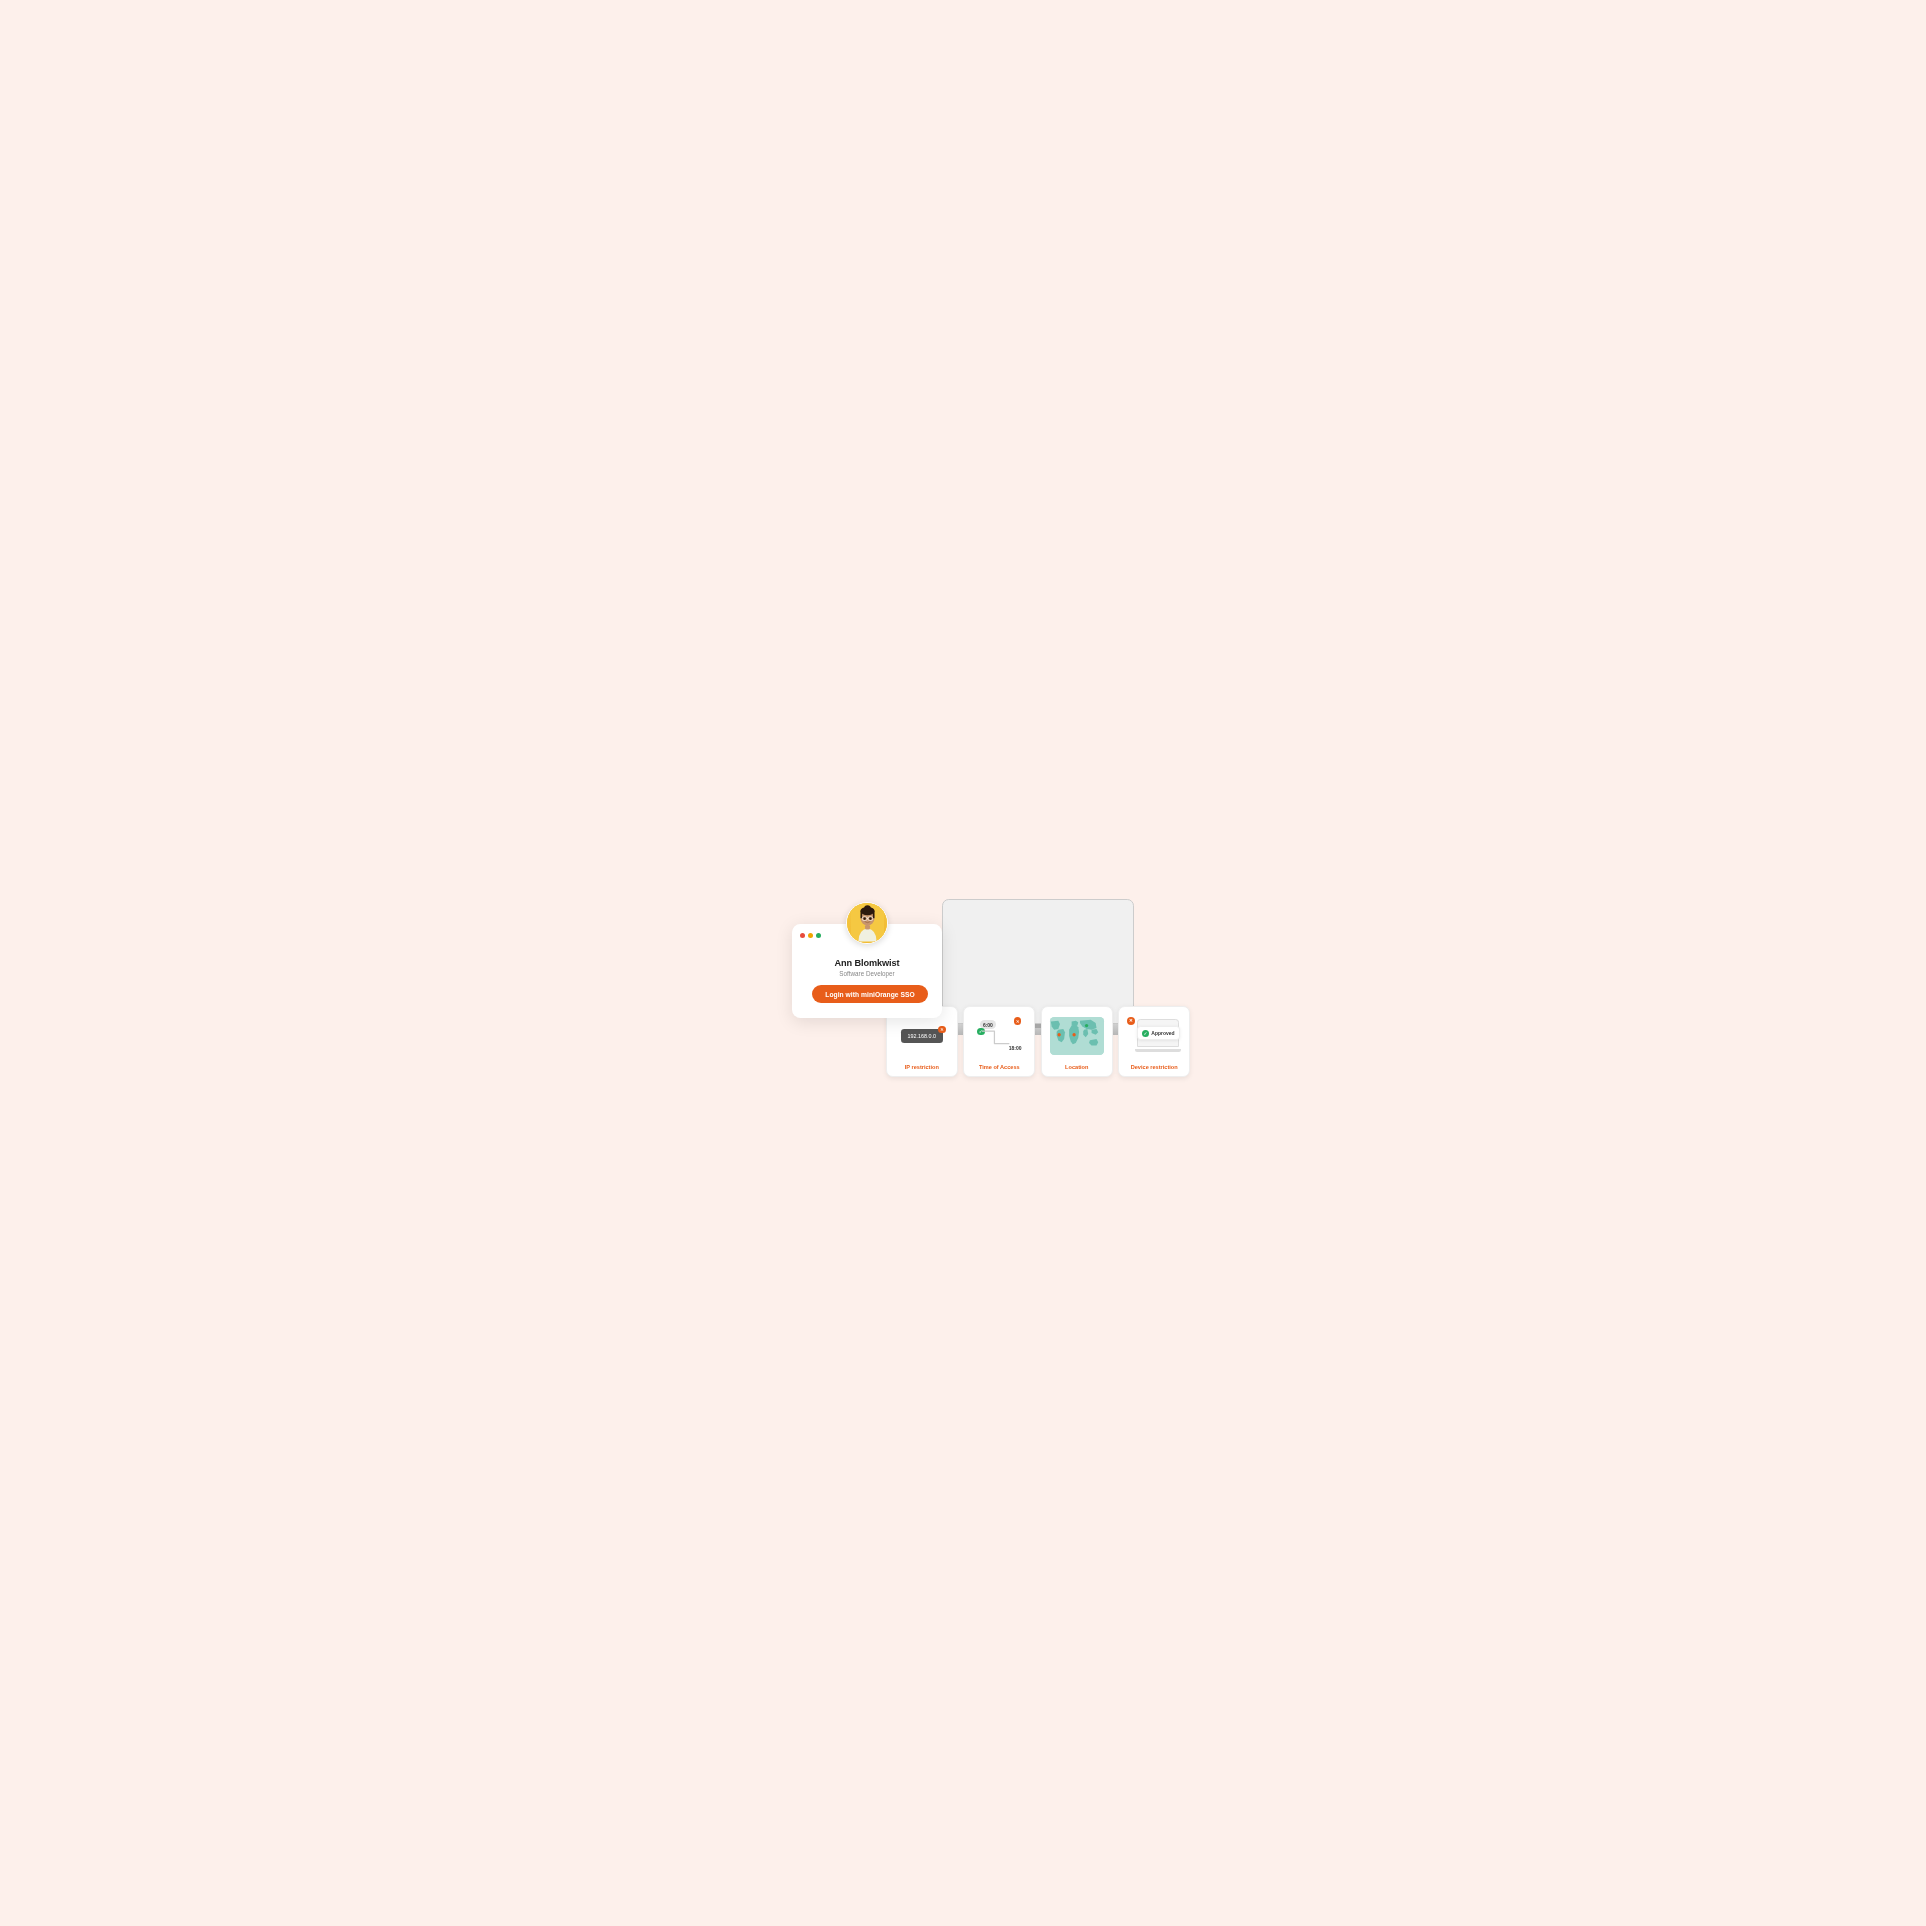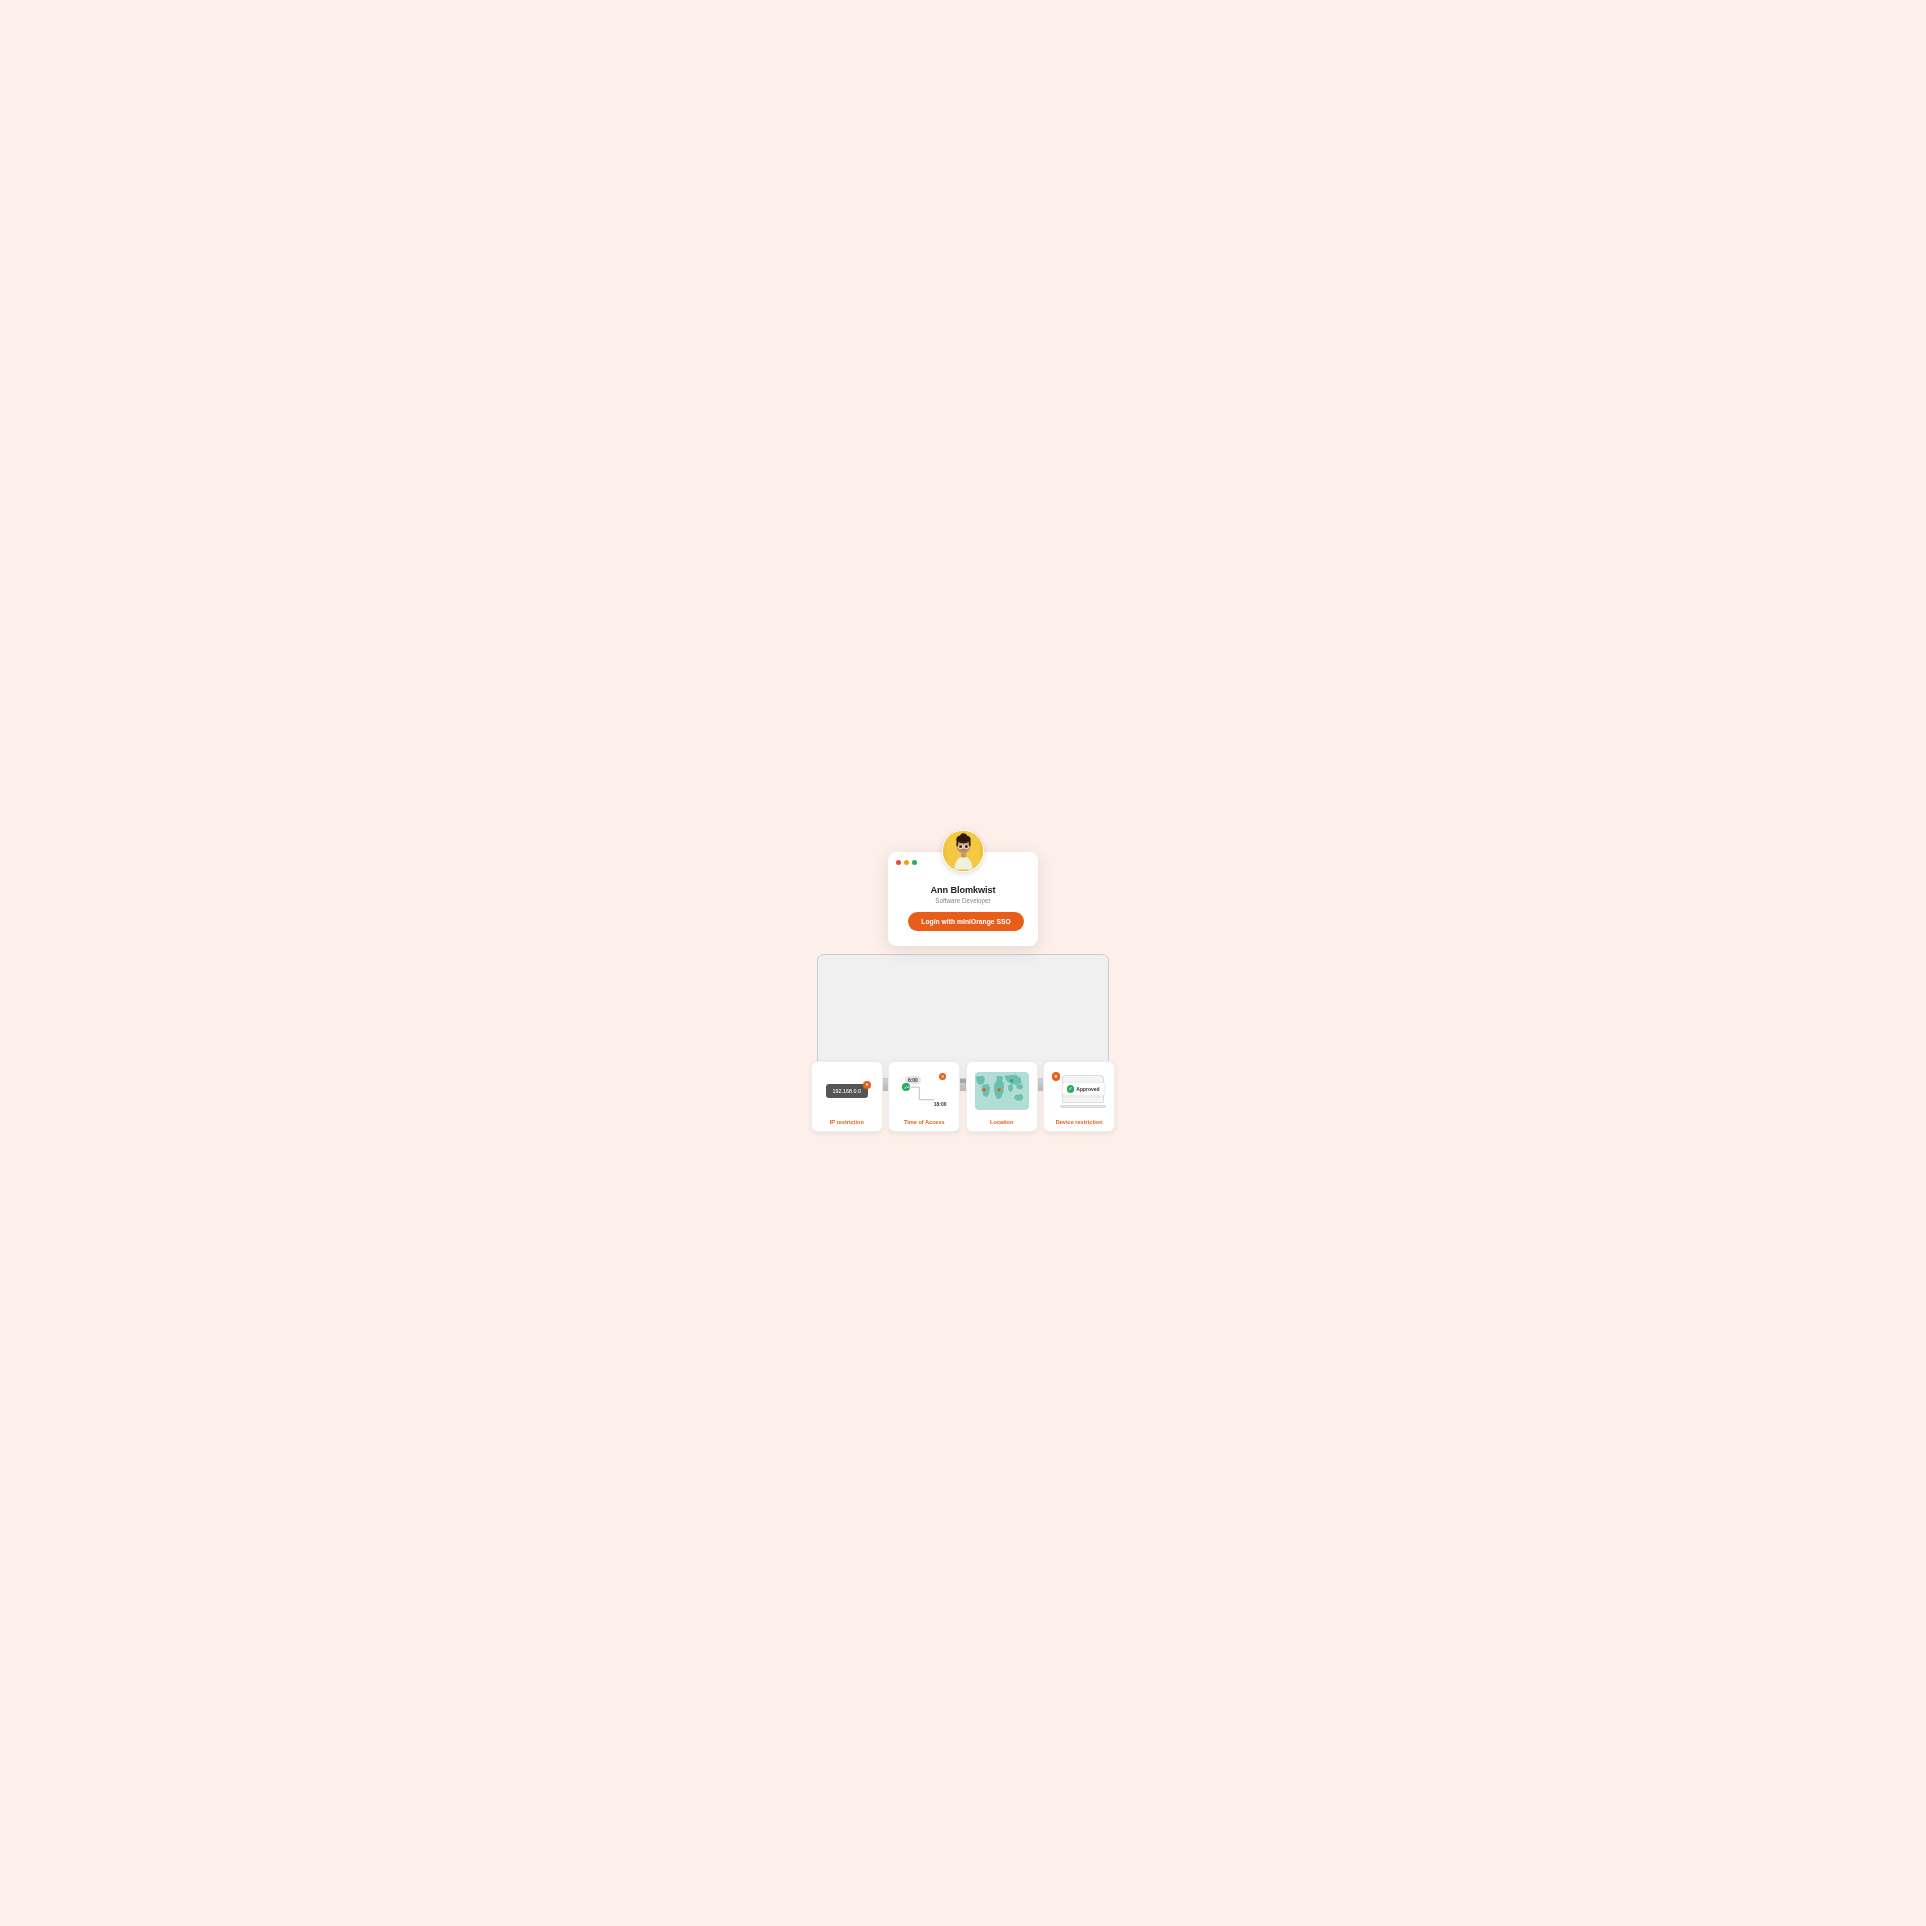--- a/index.html
+++ b/index.html
@@ -11,21 +11,21 @@
       justify-content: center;
       min-height: 100vh;
       font-family: -apple-system, BlinkMacSystemFont, 'Segoe UI', sans-serif;
     }
 
     .scene {
       position: relative;
       width: 342px;
       height: 342px;
       display: flex;
-      flex-direction: column;
+      flex-direction: row;
       align-items: center;
       justify-content: center;
     }
 
     
     .login-card {
       position: relative;
       background: #ffffff;
       border-radius: 8.3px;
       padding: 11.7px 20px 15px;

